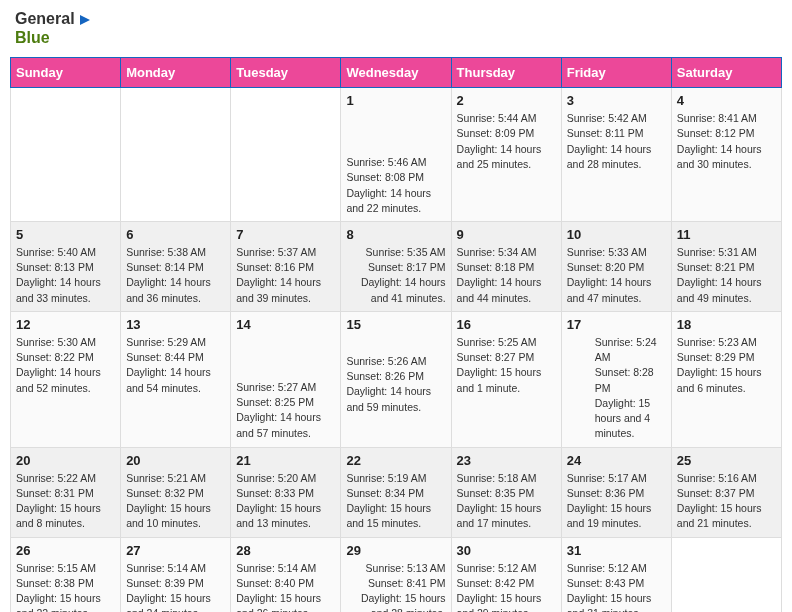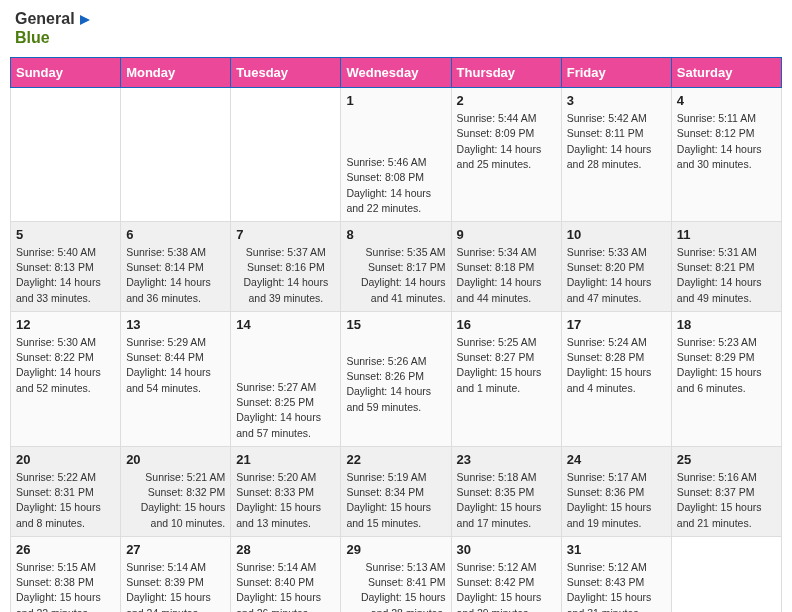--- a/index.html
+++ b/index.html
@@ -127,41 +127,41 @@
 Daylight: 14 hours and 25 minutes.</div>
         </td>
         <td>
           <div class="day-number">3</div>
           <div class="day-info" style="white-space: pre-line;">Sunrise: 5:42 AM
 Sunset: 8:11 PM
 Daylight: 14 hours and 28 minutes.</div>
         </td>
         <td>
           <div class="day-number">4</div>
-          <div class="day-info" style="white-space: pre-line;">Sunrise: 5:11 AM
+          <div class="day-info" style="white-space: pre-line;">Sunrise: 8:41 AM
 Sunset: 8:12 PM
 Daylight: 14 hours and 30 minutes.</div>
         </td>
       </tr>
       <tr>
         <td>
           <div class="day-number">5</div>
           <div class="day-info" style="white-space: pre-line;">Sunrise: 5:40 AM
 Sunset: 8:13 PM
 Daylight: 14 hours and 33 minutes.</div>
         </td>
         <td>
           <div class="day-number">6</div>
           <div class="day-info" style="white-space: pre-line;">Sunrise: 5:38 AM
 Sunset: 8:14 PM
 Daylight: 14 hours and 36 minutes.</div>
         </td>
         <td>
           <div class="day-number">7</div>
-          <div class="day-info" style="white-space: pre-line; text-align: center;">Sunrise: 5:37 AM
+          <div class="day-info" style="white-space: pre-line;">Sunrise: 5:37 AM
 Sunset: 8:16 PM
 Daylight: 14 hours and 39 minutes.</div>
         </td>
         <td>
           <div class="day-number">8</div>
           <div class="day-info" style="white-space: pre-line; text-align: right;">Sunrise: 5:35 AM
 Sunset: 8:17 PM
 Daylight: 14 hours and 41 minutes.</div>
         </td>
         <td>
@@ -209,41 +209,41 @@
 Daylight: 14 hours and 59 minutes.</div>
         </td>
         <td>
           <div class="day-number">16</div>
           <div class="day-info" style="white-space: pre-line;">Sunrise: 5:25 AM
 Sunset: 8:27 PM
 Daylight: 15 hours and 1 minute.</div>
         </td>
         <td>
           <div class="day-number">17</div>
-          <div class="day-info" style="white-space: pre-line;">Sunrise: 5:24 AM
+          <div class="day-info" style="white-space: pre-line; margin-left: 28px;">Sunrise: 5:24 AM
 Sunset: 8:28 PM
 Daylight: 15 hours and 4 minutes.</div>
         </td>
         <td>
           <div class="day-number">18</div>
           <div class="day-info" style="white-space: pre-line;">Sunrise: 5:23 AM
 Sunset: 8:29 PM
 Daylight: 15 hours and 6 minutes.</div>
         </td>
       </tr>
       <tr>
         <td>
           <div class="day-number">20</div>
           <div class="day-info" style="white-space: pre-line;">Sunrise: 5:22 AM
 Sunset: 8:31 PM
 Daylight: 15 hours and 8 minutes.</div>
         </td>
         <td>
           <div class="day-number">20</div>
-          <div class="day-info" style="white-space: pre-line; text-align: right;">Sunrise: 5:21 AM
+          <div class="day-info" style="white-space: pre-line;">Sunrise: 5:21 AM
 Sunset: 8:32 PM
 Daylight: 15 hours and 10 minutes.</div>
         </td>
         <td>
           <div class="day-number">21</div>
           <div class="day-info" style="white-space: pre-line;">Sunrise: 5:20 AM
 Sunset: 8:33 PM
 Daylight: 15 hours and 13 minutes.</div>
         </td>
         <td>

